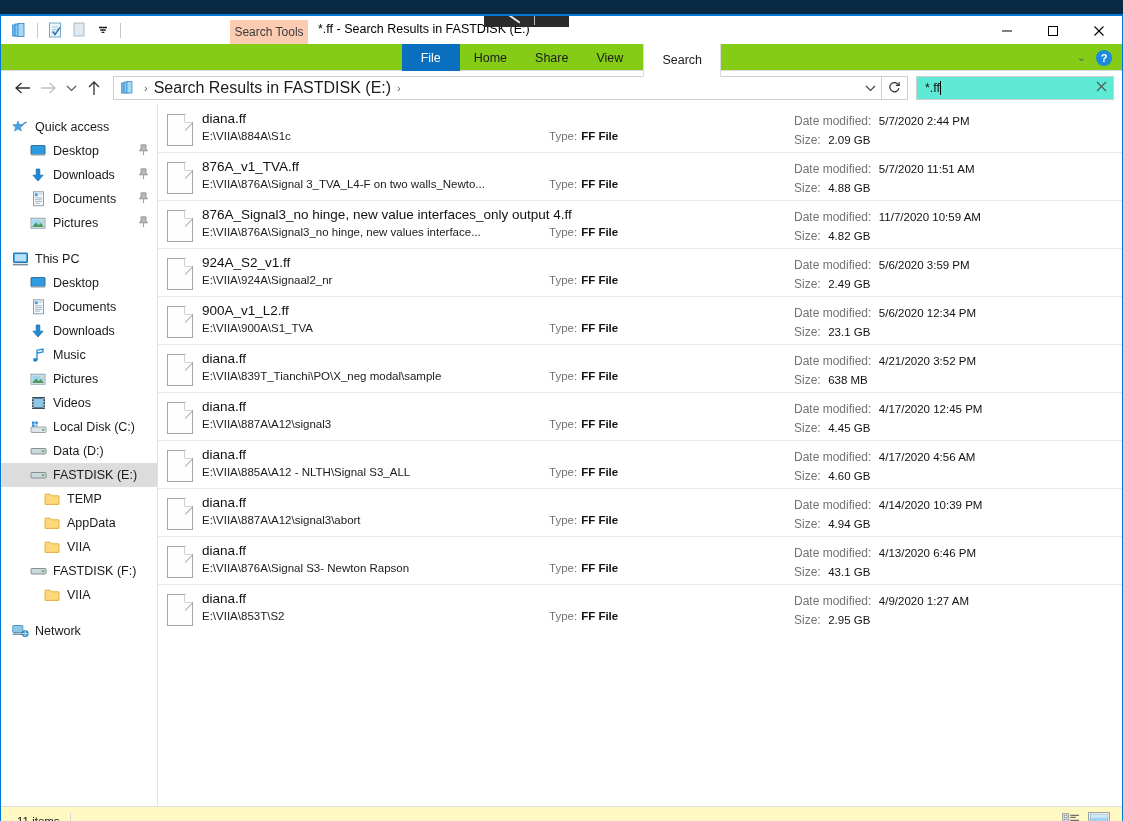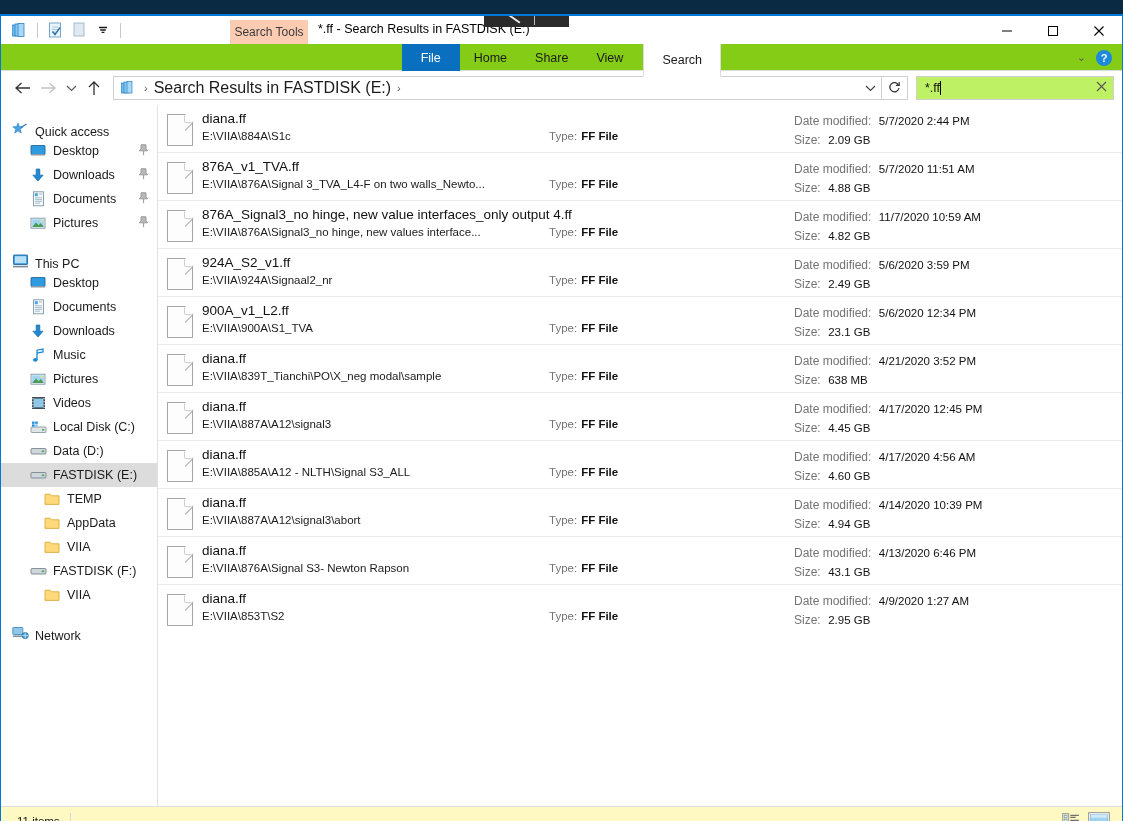--- a/index.html
+++ b/index.html
@@ -161,21 +161,21 @@
     width: 26px; height: 24px;
     border: 1px solid #cfcfcf;
     border-left: none;
     display: flex; align-items: center; justify-content: center;
     background: #fff;
     color: #333;
   }
   .searchbox {
     width: 198px; height: 24px;
     border: 1px solid #cfcfcf;
-    background: #bef264;
+    background: #5eead4;
     display: flex; align-items: center;
     margin-left: 8px;
     padding: 0 6px 0 8px;
   }
   .searchbox .sval {
     font-size: 12.5px; color: #111;
     flex: 1;
     position: relative;
   }
   .caret {
@@ -216,21 +216,21 @@
   .nav-item .nicon {
     width: 22px; height: 20px;
     display: flex; align-items: center; justify-content: center;
     flex: 0 0 22px;
   }
   .nav-item .nlabel { padding-left: 4px; }
   .nav-item .pin {
     position: absolute; right: 8px; top: 5px;
     color: #9a9a9a; font-size: 11px;
   }
-  .nav-root { padding-left: 8px; align-items: flex-end; }
+  .nav-root { padding-left: 8px; }
   .nav-child { padding-left: 26px; }
   .nav-child2 { padding-left: 40px; }
   .nav-gap { height: 12px; }
 
   
   .content {
     flex: 1;
     height: 100%;
     background: #ffffff;
     overflow: hidden;

